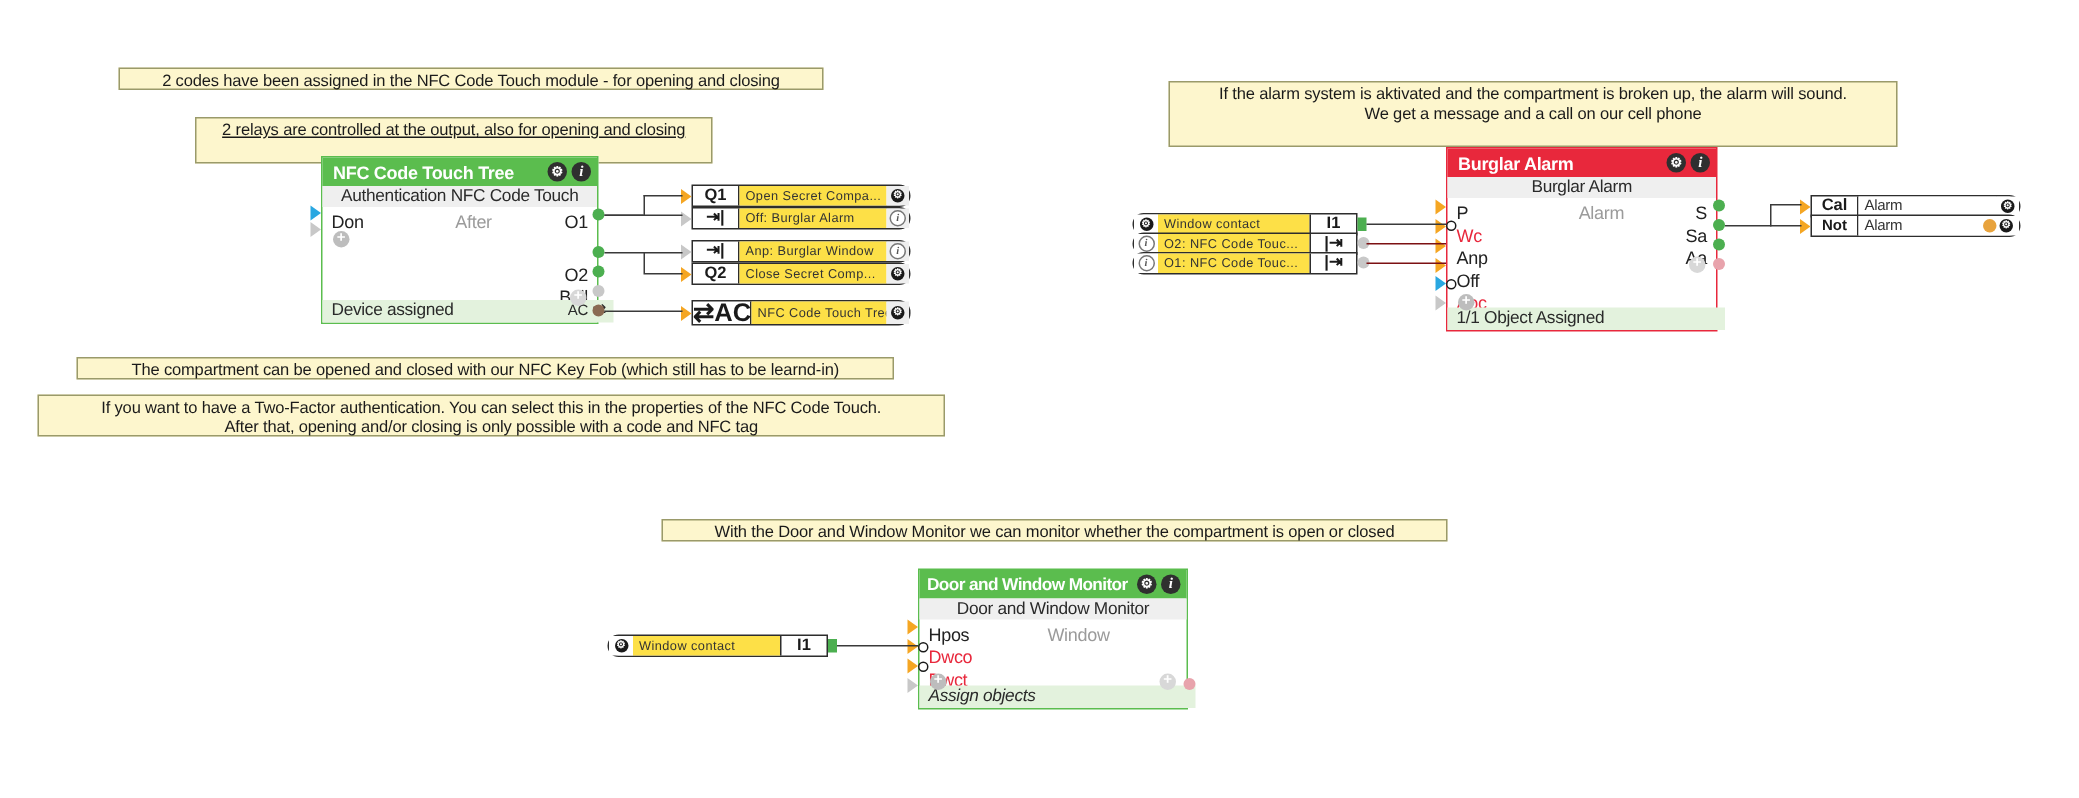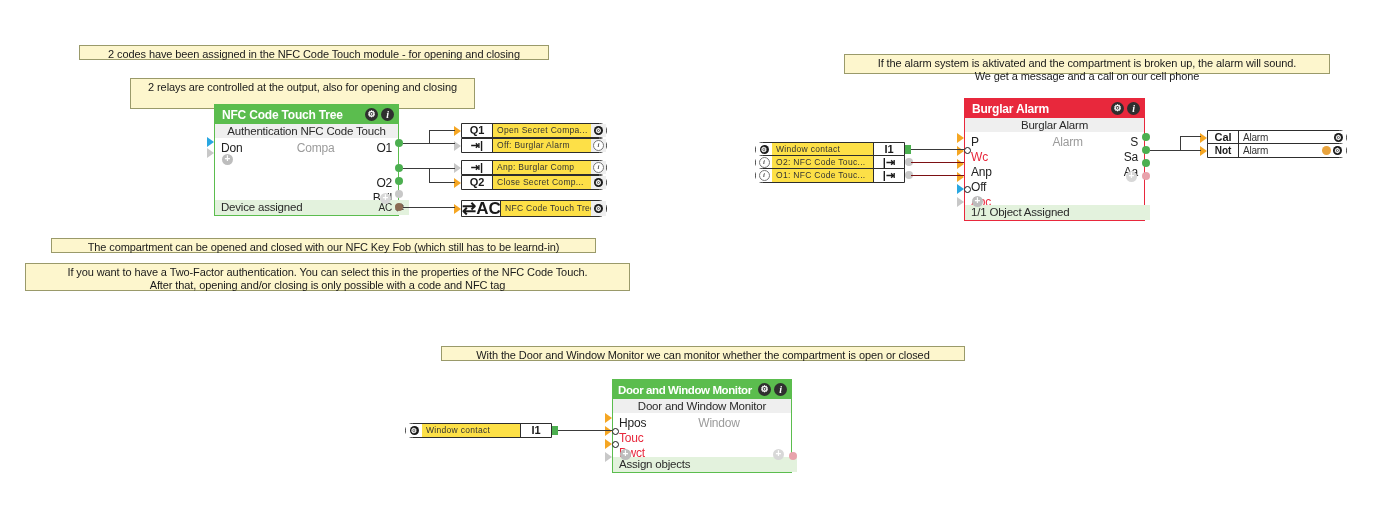--- a/index.html
+++ b/index.html
@@ -138,23 +138,23 @@
   .wnib{position:absolute;width:6px;height:9px;background:#4caf50;}
   .ocirc{position:absolute;width:5px;height:5px;border-radius:50%;
     border:1px solid #1a1a1a;background:#fff;}
   .swap{font-size:11px;}
 </style>
 </head>
 <body>
 
 <div class="note" style="left:79px;top:45px;width:470px;height:15px;line-height:12px;">2 codes have been assigned in the NFC Code Touch module - for opening and closing</div>
 
-<div class="note" style="left:130px;top:78px;width:345px;height:31px;line-height:12px;">2 relays are controlled at the output, also for opening and closing</div>
-
-<div class="note" style="left:844px;top:54px;width:486px;height:20px;padding-top:2px;">If the alarm system is aktivated and the compartment is broken up, the alarm will sound.
+<div class="note" style="left:130px;top:78px;width:345px;height:31px;line-height:12px;text-decoration:underline;">2 relays are controlled at the output, also for opening and closing</div>
+
+<div class="note" style="left:779px;top:54px;width:486px;height:44px;padding-top:2px;">If the alarm system is aktivated and the compartment is broken up, the alarm will sound.
 We get a message and a call on our cell phone</div>
 
 <div class="note" style="left:51px;top:238px;width:545px;height:15px;line-height:12px;">The compartment can be opened and closed with our NFC Key Fob (which still has to be learnd-in)</div>
 
 <div class="note" style="left:25px;top:263px;width:605px;height:28px;padding-top:2px;">If you want to have a Two-Factor authentication. You can select this in the properties of the NFC Code Touch.
 After that, opening and/or closing is only possible with a code and NFC tag</div>
 
 <div class="note" style="left:441px;top:346px;width:524px;height:15px;line-height:12px;">With the Door and Window Monitor we can monitor whether the compartment is open or closed</div>
 
 <div class="block green" style="left:214px;top:104px;width:185px;height:112px;">
@@ -164,21 +164,21 @@
     <span class="hicons">
       <span class="cicon">⚙</span>
       <span class="cicon info">i</span>
     </span>
   </div>
 
   <div class="blk-sub">Authentication NFC Code Touch</div>
 
   <div class="prow" style="margin-top:2px;">
     <span class="pin-l">Don</span>
-    <span class="pin-mid">Compa</span>
+    <span class="pin-mid">After</span>
     <span class="pin-r">O1</span>
   </div>
 
   <div class="prow" style="margin-top:20px;">
     <span class="pin-l"></span>
     <span class="pin-mid"></span>
     <span class="pin-r">O2</span>
   </div>
 
   <div class="prow">
@@ -216,21 +216,21 @@
 <div class="node" style="left:461px;top:138px;width:146px;">
   <div class="code" style="font-size:11px;line-height:13px;">⇥|</div>
   <div class="lbl">Off: Burglar Alarm</div>
   <div class="endic">
       <span class="nic info">i</span>
     </div>
 </div>
 
 <div class="node" style="left:461px;top:160px;width:146px;">
   <div class="code" style="font-size:11px;line-height:13px;">⇥|</div>
-  <div class="lbl">Anp: Burglar Comp</div>
+  <div class="lbl">Anp: Burglar Window</div>
   <div class="endic">
       <span class="nic info">i</span>
     </div>
 </div>
 
 <div class="node" style="left:461px;top:175px;width:146px;">
   <div class="code">Q2</div>
   <div class="lbl">Close  Secret  Comp...</div>
   <div class="endic">
       <span class="nic">⚙</span>
@@ -392,32 +392,32 @@
 
   <div class="blk-sub">Door and Window Monitor</div>
 
   <div class="prow" style="margin-top:2px;">
     <span class="pin-l">Hpos</span>
     <span class="pin-mid">Window</span>
     <span class="pin-r"></span>
   </div>
 
   <div class="prow">
-    <span class="pin-l red-pin">Touc</span>
+    <span class="pin-l red-pin">Dwco</span>
     <span class="pin-mid"></span>
     <span class="pin-r"></span>
   </div>
 
   <div class="prow">
     <span class="pin-l red-pin">Dwct</span>
     <span class="pin-mid"></span>
     <span class="pin-r"></span>
   </div>
 
-  <div class="blk-foot" style="position:absolute;left:0;bottom:0;width:100%;">Assign objects</div>
+  <div class="blk-foot" style="position:absolute;left:0;bottom:0;width:100%;font-style:italic;">Assign objects</div>
 
   <div class="plusic" style="left:7px;top:69px;">+</div>
   <div class="plusic lite" style="right:7px;top:69px;">+</div>
 </div>
 
 <div class="arrow orange" style="left:605px;top:413px;"></div>
 <div class="arrow orange" style="left:605px;top:426px;"></div>
 <div class="arrow orange" style="left:605px;top:439px;"></div>
 <div class="arrow grey" style="left:605px;top:452px;"></div>
 <div class="ocirc" style="left:612px;top:428px;"></div>

